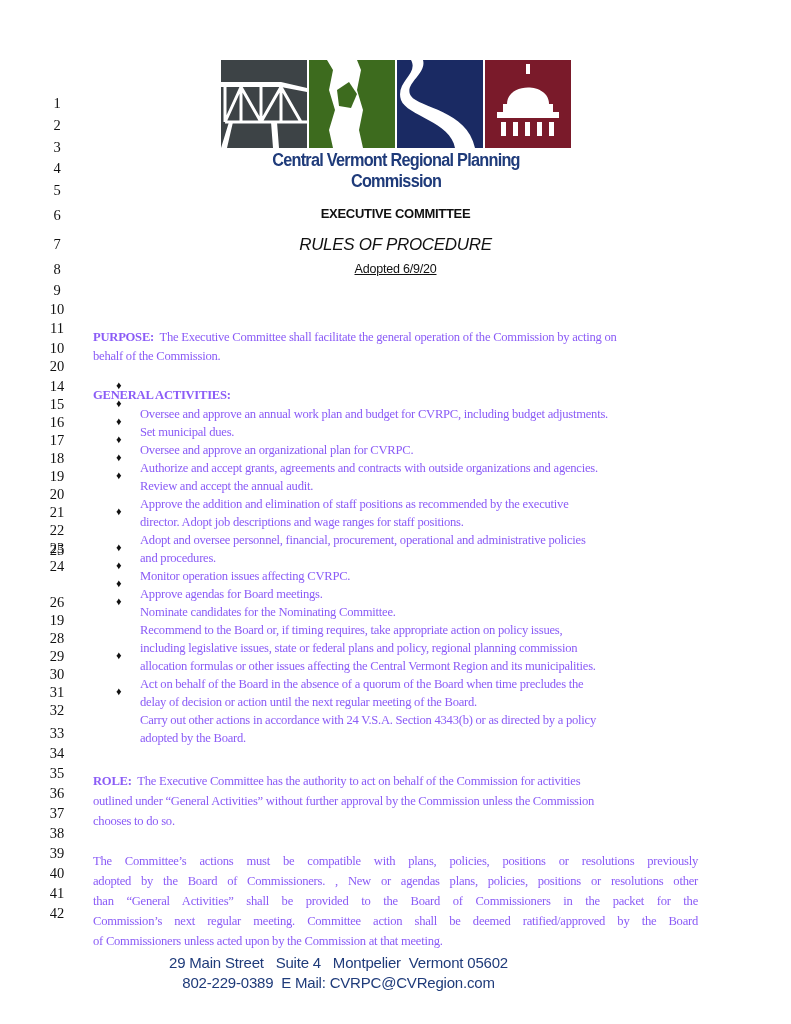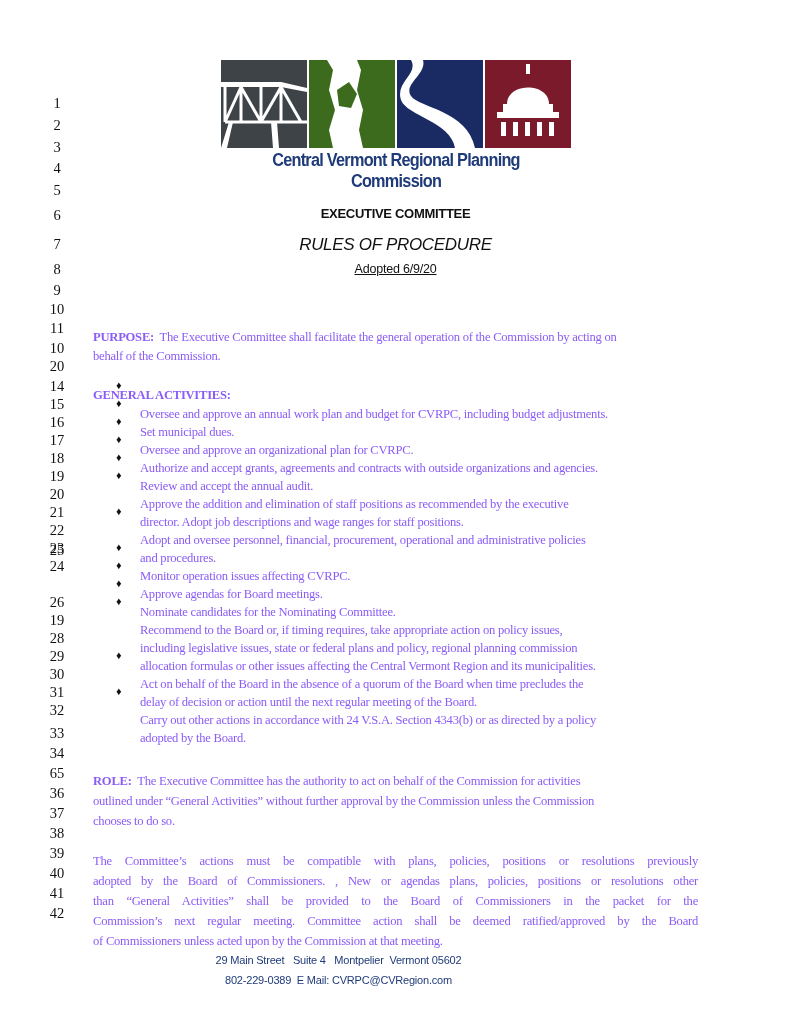--- a/index.html
+++ b/index.html
@@ -11,21 +11,21 @@
   .bullet-text { left: 140px; }
   .b { font-weight: bold; }
   .title { position: absolute; left: 0; width: 791px; text-align: center; line-height: 1; }
   .t1 { font-weight: bold; font-size: 13px; letter-spacing: -0.3px; }
   .t2 { font-style: italic; font-size: 17px; letter-spacing: -0.3px; }
   .t3 { font-size: 12.5px; text-decoration: underline; letter-spacing: -0.2px; }
   .justify { width: 605px; text-align: justify; text-align-last: justify; white-space: normal; }
   .logo { position: absolute; left: 221px; top: 60px; width: 350px; height: 88px; display: flex; gap: 2px; }
   .logo .panel { flex: 1; position: relative; overflow: hidden; }
   .logo-caption { position: absolute; left: 221px; top: 150px; width: 350px; text-align: center; font-family: "Liberation Sans", sans-serif; font-weight: bold; font-size: 17.5px; letter-spacing: -0.8px; color: #1f3b7a; transform: scaleX(0.93); transform-origin: center; }
-  .footer { position: absolute; left: 0; width: 677px; text-align: center; font-family: "Liberation Sans", sans-serif; font-size: 11px; color: #1f3b7a; line-height: 1; letter-spacing: -0.2px; }
+  .footer { position: absolute; left: 0; width: 677px; text-align: center; font-family: "Liberation Sans", sans-serif; font-size: 15px; color: #1f3b7a; line-height: 1; letter-spacing: -0.2px; }
 </style>
 </head>
 <body>
 
 <div class="logo">
   <div class="panel" style="background:#3d4346;">
     <svg width="100%" height="100%" viewBox="0 0 86 88">
       <path d="M0 22 L60 22 L86 28 L86 32 L60 27 L0 27 Z" fill="#fff"></path>
       <path d="M4 27 L4 62 M4 62 L86 62 M20 27 L4 62 M20 27 L20 62 M20 27 L40 62 M40 27 L40 62 M60 27 L40 62 M60 27 L60 62 M60 27 L80 62" stroke="#fff" stroke-width="3" fill="none"></path>
       <path d="M8 62 L0 88 L6 88 L12 62 Z M50 62 L52 88 L58 88 L56 62 Z" fill="#fff"></path>
@@ -86,21 +86,21 @@
   <div class="linenum" style="top:543px">25</div>
   <div class="linenum" style="top:595px">26</div>
   <div class="linenum" style="top:613px">19</div>
   <div class="linenum" style="top:631px">28</div>
   <div class="linenum" style="top:649px">29</div>
   <div class="linenum" style="top:667px">30</div>
   <div class="linenum" style="top:685px">31</div>
   <div class="linenum" style="top:703px">32</div>
   <div class="linenum" style="top:726px">33</div>
   <div class="linenum" style="top:746px">34</div>
-  <div class="linenum" style="top:766px">65</div>
+  <div class="linenum" style="top:766px">35</div>
   <div class="linenum" style="top:786px">36</div>
   <div class="linenum" style="top:806px">37</div>
   <div class="linenum" style="top:826px">38</div>
   <div class="linenum" style="top:846px">39</div>
   <div class="linenum" style="top:866px">40</div>
   <div class="linenum" style="top:886px">41</div>
   <div class="linenum" style="top:906px">42</div>
 </div>
 
 <div class="title t1" style="top:207px">EXECUTIVE COMMITTEE</div>

